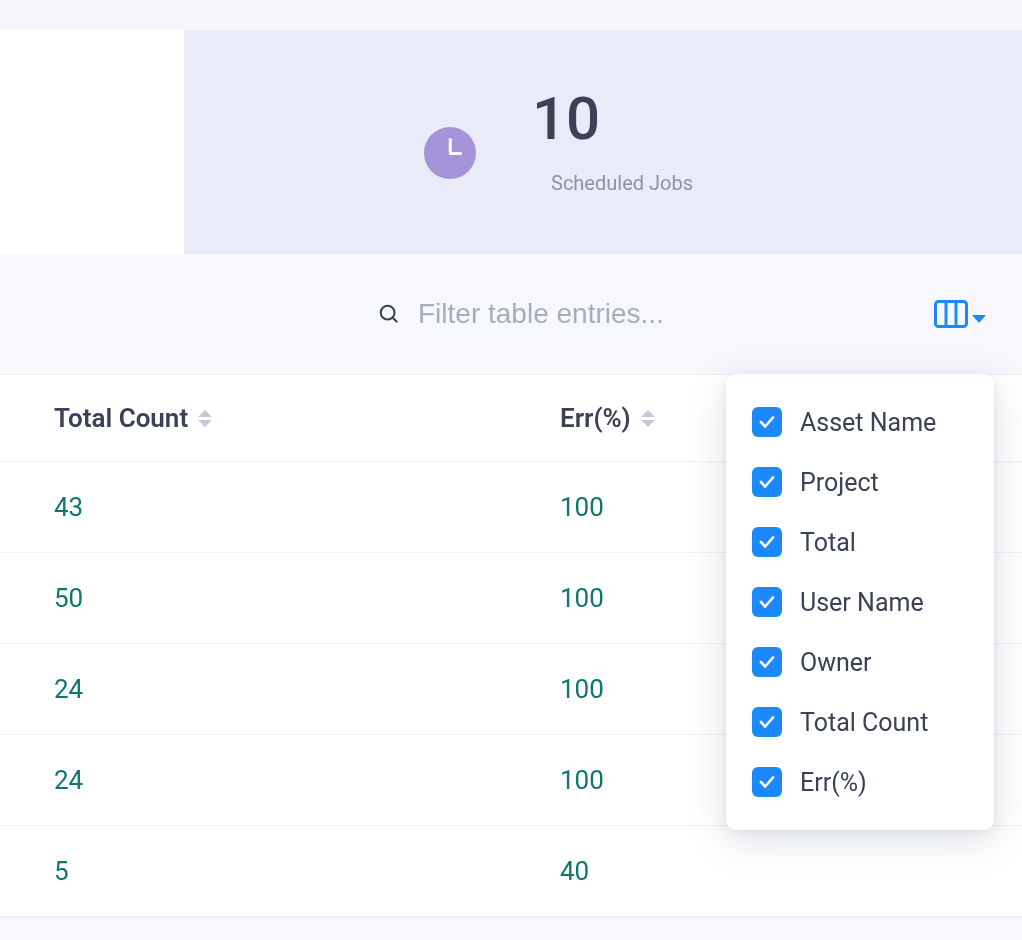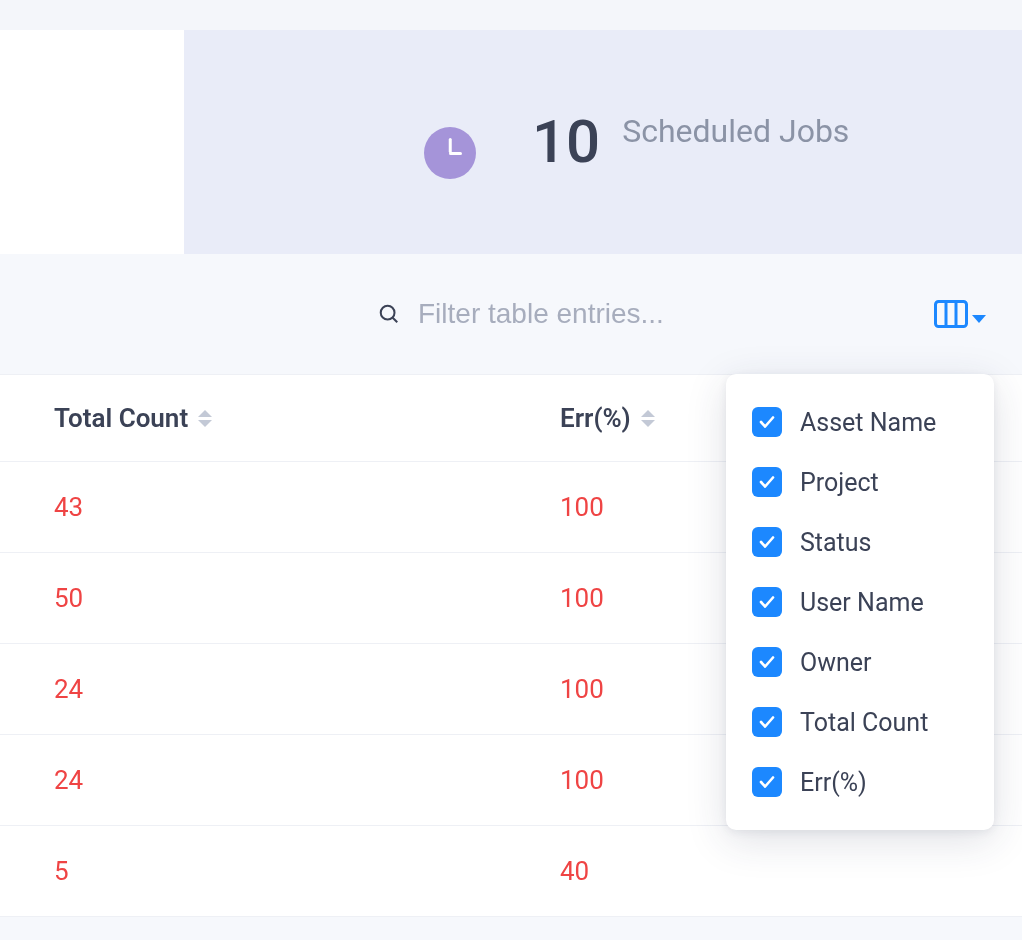--- a/index.html
+++ b/index.html
@@ -54,31 +54,32 @@
     content: "";
     position: absolute;
     left: 50%;
     top: 50%;
     width: 13px;
     height: 2.5px;
     background: #ffffff;
     transform: translate(-1px, -1px);
     border-radius: 2px;
   }
-  .hero-text { display: flex; flex-direction: row; gap: 22px; }
+  .hero-text { display: flex; flex-direction: column; gap: 22px; }
   .hero-number {
     font-size: 60px;
     font-weight: 500;
     color: #3b4256;
     line-height: 1;
   }
   .hero-label {
-    font-size: 32px;
+    font-size: 20px;
     color: #8b93a6;
     font-weight: 400;
+    margin-left: 19px;
   }
   .filter-bar {
     height: 120px;
     display: flex;
     align-items: center;
     padding-left: 378px;
     padding-right: 36px;
     background: #f6f8fc;
     position: relative;
   }
@@ -136,21 +137,21 @@
   }
   .sort-icon .up, .sort-icon .down {
     width: 0; height: 0;
     border-left: 7px solid transparent;
     border-right: 7px solid transparent;
   }
   .sort-icon .up { border-bottom: 7px solid #c3c9d6; }
   .sort-icon .down { border-top: 7px solid #c3c9d6; }
   td {
     font-size: 26px;
-    color: #ef4444;
+    color: #0f766e;
     padding: 30px 15px;
     border-bottom: 1px solid #eef0f5;
   }
   td.col-total { padding-left: 54px; }
   td.col-err { padding-left: 0; }
 
   .dropdown {
     position: absolute;
     top: 374px;
     right: 28px;
@@ -288,21 +289,21 @@
         </svg>
       </span>
       <span class="dd-label">Project</span>
     </div>
     <div class="dd-item">
       <span class="chk">
         <svg width="18" height="18" viewBox="0 0 24 24" fill="none" stroke="#ffffff" stroke-width="3.5" stroke-linecap="round" stroke-linejoin="round">
           <polyline points="4 12 9.5 18 20 6"></polyline>
         </svg>
       </span>
-      <span class="dd-label">Status</span>
+      <span class="dd-label">Total</span>
     </div>
     <div class="dd-item">
       <span class="chk">
         <svg width="18" height="18" viewBox="0 0 24 24" fill="none" stroke="#ffffff" stroke-width="3.5" stroke-linecap="round" stroke-linejoin="round">
           <polyline points="4 12 9.5 18 20 6"></polyline>
         </svg>
       </span>
       <span class="dd-label">User Name</span>
     </div>
     <div class="dd-item">

